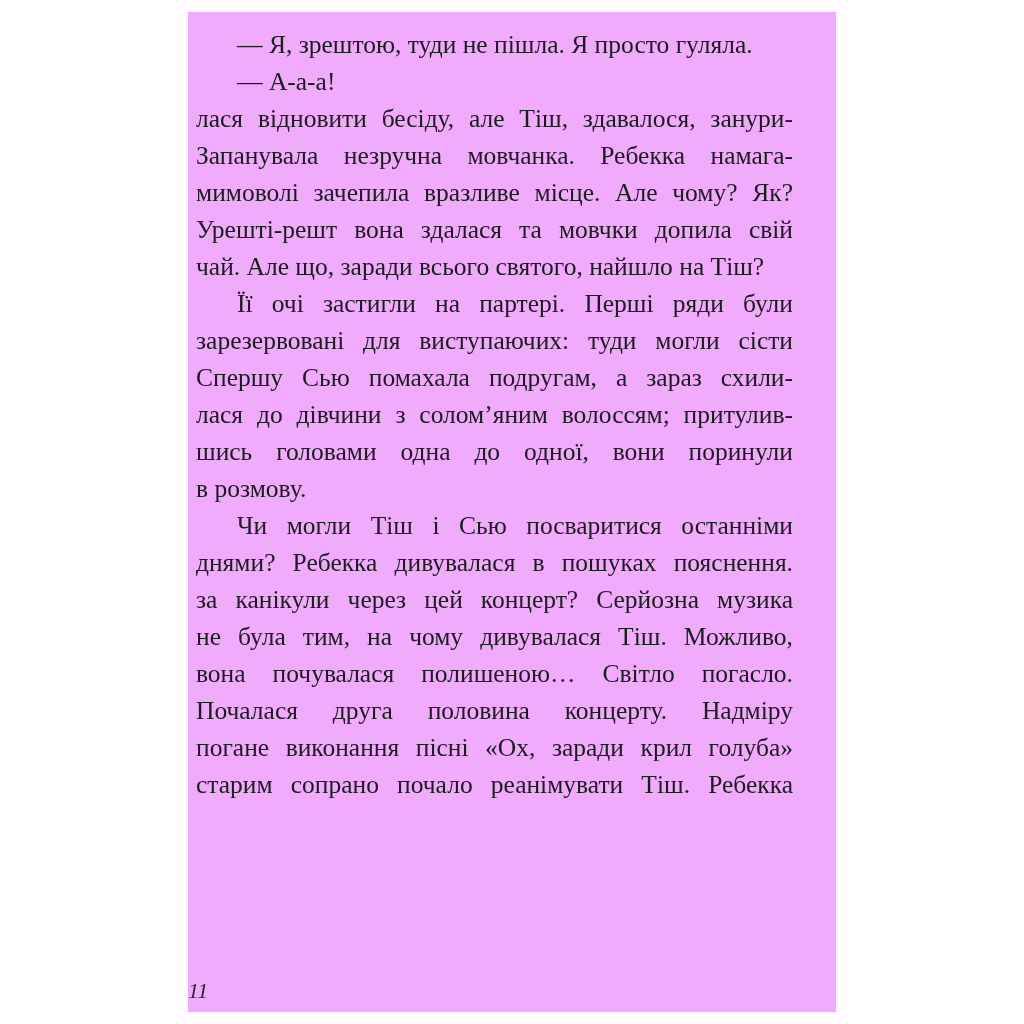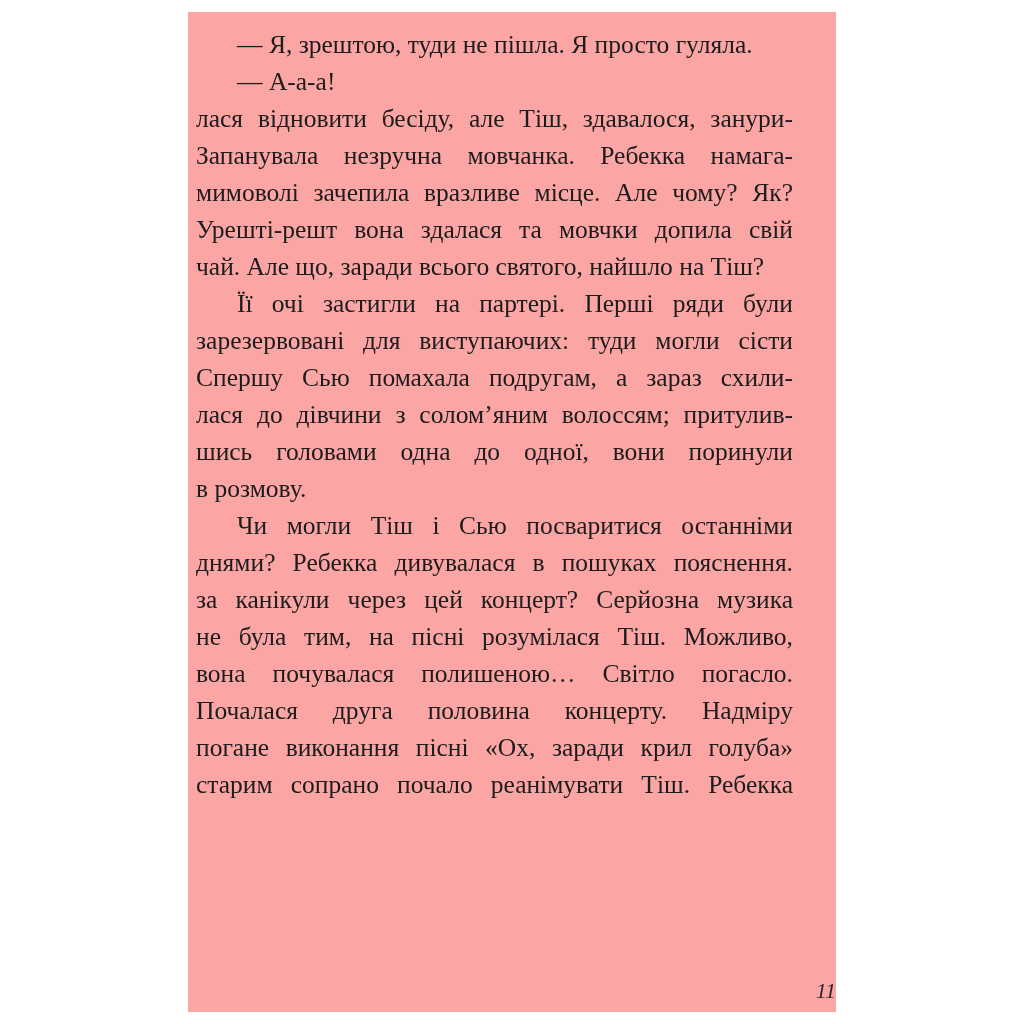--- a/index.html
+++ b/index.html
@@ -9,21 +9,21 @@
       width: 1024px;
       height: 1024px;
       overflow: hidden;
     }
     .page {
       position: absolute;
       left: 188px;
       top: 12px;
       width: 648px;
       height: 1000px;
-      background: #fca5a5;
+      background: #f0abfc;
     }
     .text-block {
       position: absolute;
       left: 8px;
       top: 14px;
       width: 597px;
       font-family: "Liberation Serif", "DejaVu Serif", serif;
       font-size: 25.5px;
       line-height: 37px;
       color: #1c1c1c;
@@ -39,21 +39,21 @@
       padding-left: 41px;
     }
     .line.last {
       text-align-last: left;
     }
     .page-number {
       position: absolute;
       left: 0;
       width: 648px;
       top: 966px;
-      text-align: right;
+      text-align: left;
       font-family: "Liberation Serif", "DejaVu Serif", serif;
       font-style: italic;
       font-size: 22px;
       color: #2a2a2a;
     }
   </style>
 </head>
 <body>
 
 <div class="page">
@@ -67,20 +67,20 @@
     <span class="line last">чай. Але що, заради всього святого, найшло на Тіш?</span>
     <span class="line indent">Її очі застигли на партері. Перші ряди були</span>
     <span class="line">зарезервовані для виступаючих: туди могли сісти</span>
     <span class="line">Спершу Сью помахала подругам, а зараз схили-</span>
     <span class="line">лася до дівчини з солом’яним волоссям; притулив-</span>
     <span class="line">шись головами одна до одної, вони поринули</span>
     <span class="line last">в розмову.</span>
     <span class="line indent">Чи могли Тіш і Сью посваритися останніми</span>
     <span class="line">днями? Ребекка дивувалася в пошуках пояснення.</span>
     <span class="line">за канікули через цей концерт? Серйозна музика</span>
-    <span class="line">не була тим, на пісні розумілася Тіш. Можливо,</span>
+    <span class="line">не була тим, на чому дивувалася Тіш. Можливо,</span>
     <span class="line">вона почувалася полишеною… Світло погасло.</span>
     <span class="line">Почалася друга половина концерту. Надміру</span>
     <span class="line">погане виконання пісні «Ох, заради крил голуба»</span>
     <span class="line">старим сопрано почало реанімувати Тіш. Ребекка</span>
   </div>
   <div class="page-number">11</div>
 </div>
 
 </body></html>

